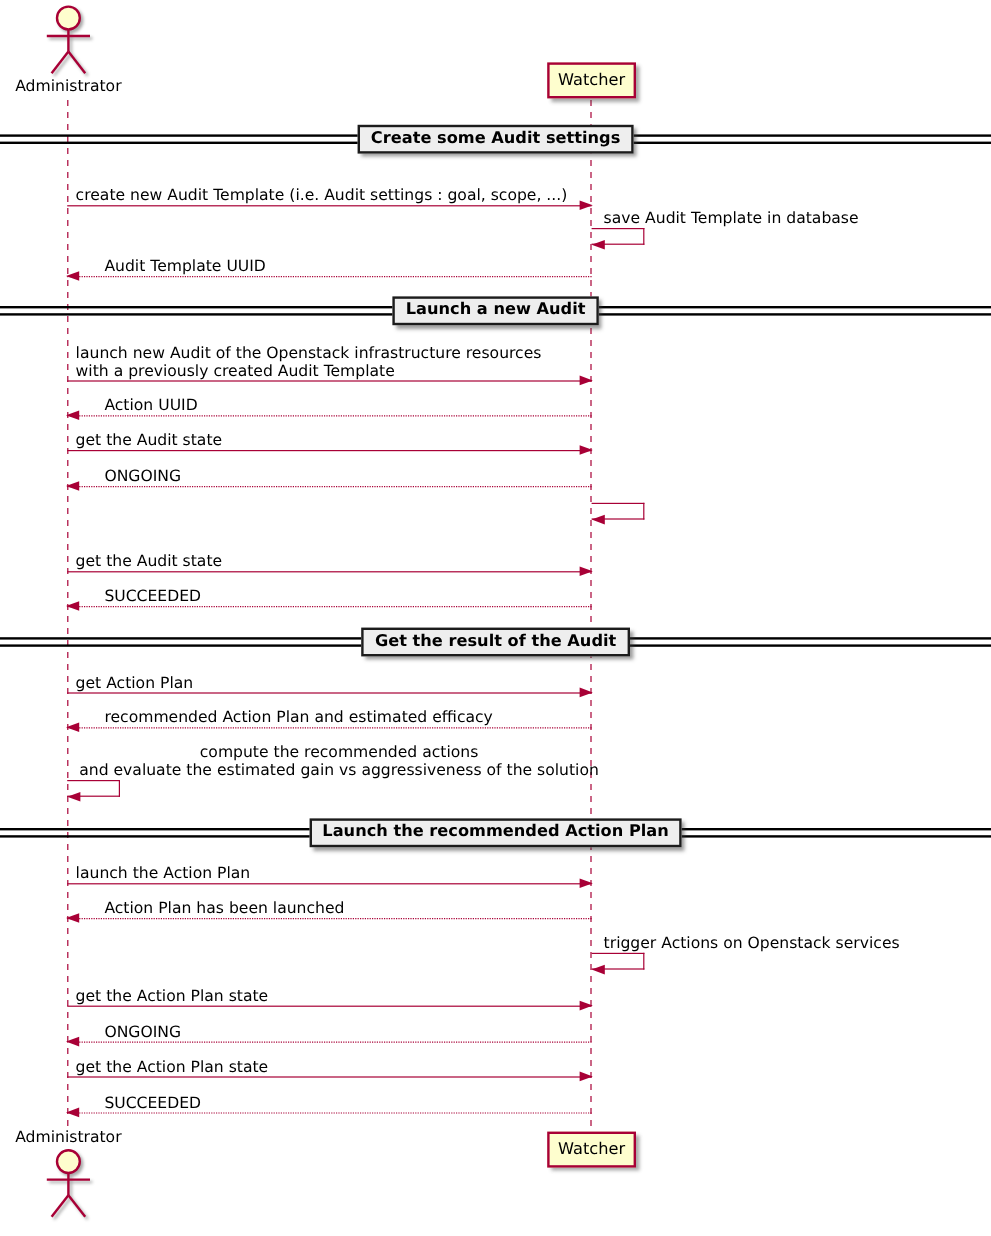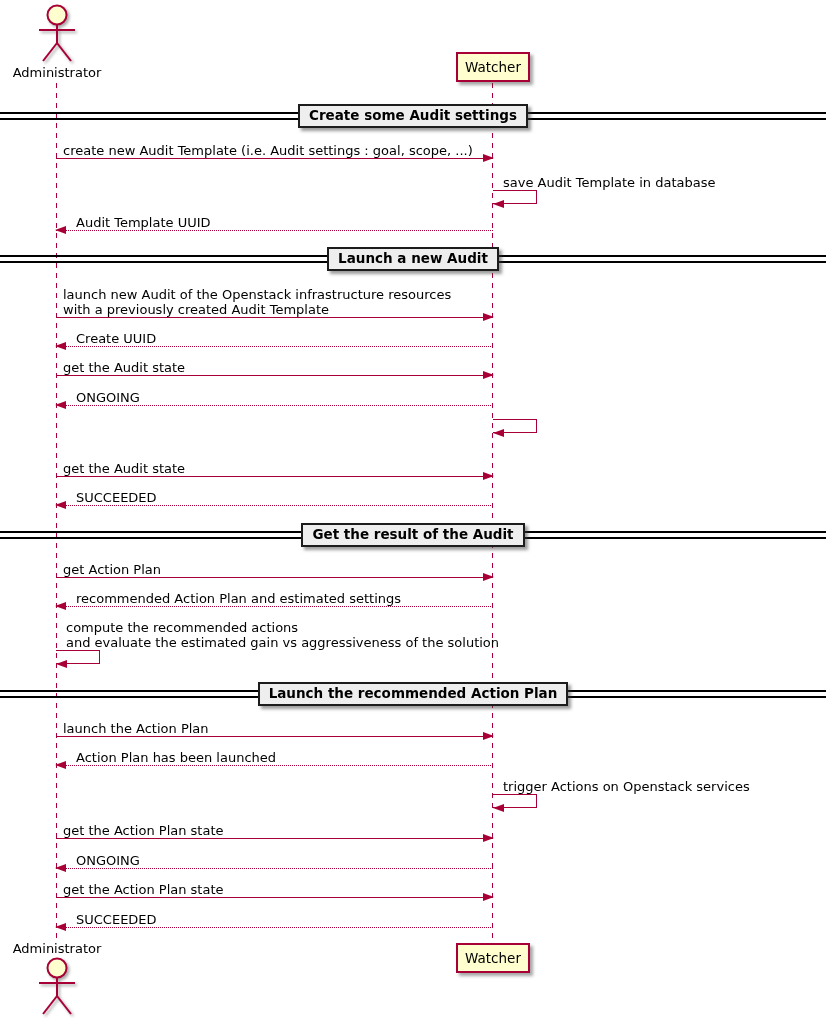--- a/index.html
+++ b/index.html
@@ -39,32 +39,32 @@
     position:relative; z-index:3; align-self:flex-start;
     background:#EEEEEE; border:2px solid #1c1c1c;
     padding:2px 9px 3px 9px; font-weight:bold; font-size:13.5px; line-height:15px;
     white-space:nowrap; box-shadow:3px 3px 3px rgba(60,60,60,0.5);
   }
 
   
   .msg { position:absolute; left:56px; width:437px; z-index:1; }
   .label { font-size:13px; line-height:15px; white-space:nowrap; }
   .call-label { margin-left:7px; }
-  .return-label { margin-left:20px; }
+  .return-label { margin-left:31px; }
   .line { position:relative; height:0; border-top:1px solid #A80036; }
   .line.dotted { border-top:1px dotted #A80036; }
   .head { position:absolute; width:0; height:0; border-top:4.5px solid transparent; border-bottom:4.5px solid transparent; top:-5px; }
   .head.right { right:-1px; border-left:11px solid #A80036; }
   .head.left  { left:-1px;  border-right:11px solid #A80036; }
 
   
   .selfmsg { position:absolute; z-index:1; }
   .at-watcher { left:493px; }
   .at-admin { left:56px; }
-  .self-label { margin-left:10px; }
+  .self-label { margin-left:10px;text-align:center; }
   .loop { position:relative; width:43px; height:12px; border:1px solid #A80036; border-left:none; }
   .loop .head { top:auto; bottom:-5px; left:0; }
 </style>
 </head>
 <body>
 
 <div class="diagram">
 
   <div class="lifeline" style="left:56px"></div>
   <div class="lifeline" style="left:492px"></div>
@@ -85,21 +85,21 @@
   </div>
 
   <div class="divider" style="top:104px">
     <div class="hline h1"></div>
     <div class="hline h2"></div>
     <div class="divider-box">
       <span>Create some Audit settings</span>
     </div>
   </div>
 
-  <div class="msg" style="top:143px">
+  <div class="msg" style="top:156px">
     <div class="label call-label">create new Audit Template (i.e. Audit settings : goal, scope, ...)</div>
     <div class="line">
         <span class="head right"></span>
       </div>
   </div>
 
   <div class="selfmsg at-watcher" style="top:175px">
     <div class="label self-label">save Audit Template in database</div>
     <div class="loop">
         <span class="head left"></span>
@@ -123,21 +123,21 @@
 
   <div class="msg" style="top:287px">
     <div class="label call-label">launch new Audit of the Openstack infrastructure resources</div>
     <div class="label call-label">with a previously created Audit Template</div>
     <div class="line">
         <span class="head right"></span>
       </div>
   </div>
 
   <div class="msg" style="top:331px">
-    <div class="label return-label">Create UUID</div>
+    <div class="label return-label">Action UUID</div>
     <div class="line dotted">
         <span class="head left"></span>
       </div>
   </div>
 
   <div class="msg" style="top:360px">
     <div class="label call-label">get the Audit state</div>
     <div class="line">
         <span class="head right"></span>
       </div>
@@ -179,21 +179,21 @@
   </div>
 
   <div class="msg" style="top:562px">
     <div class="label call-label">get Action Plan</div>
     <div class="line">
         <span class="head right"></span>
       </div>
   </div>
 
   <div class="msg" style="top:591px">
-    <div class="label return-label">recommended Action Plan and estimated settings</div>
+    <div class="label return-label">recommended Action Plan and estimated efficacy</div>
     <div class="line dotted">
         <span class="head left"></span>
       </div>
   </div>
 
   <div class="selfmsg at-admin" style="top:620px">
     <div class="label self-label">compute the recommended actions</div>
     <div class="label self-label">and evaluate the estimated gain vs aggressiveness of the solution</div>
     <div class="loop">
         <span class="head left"></span>

